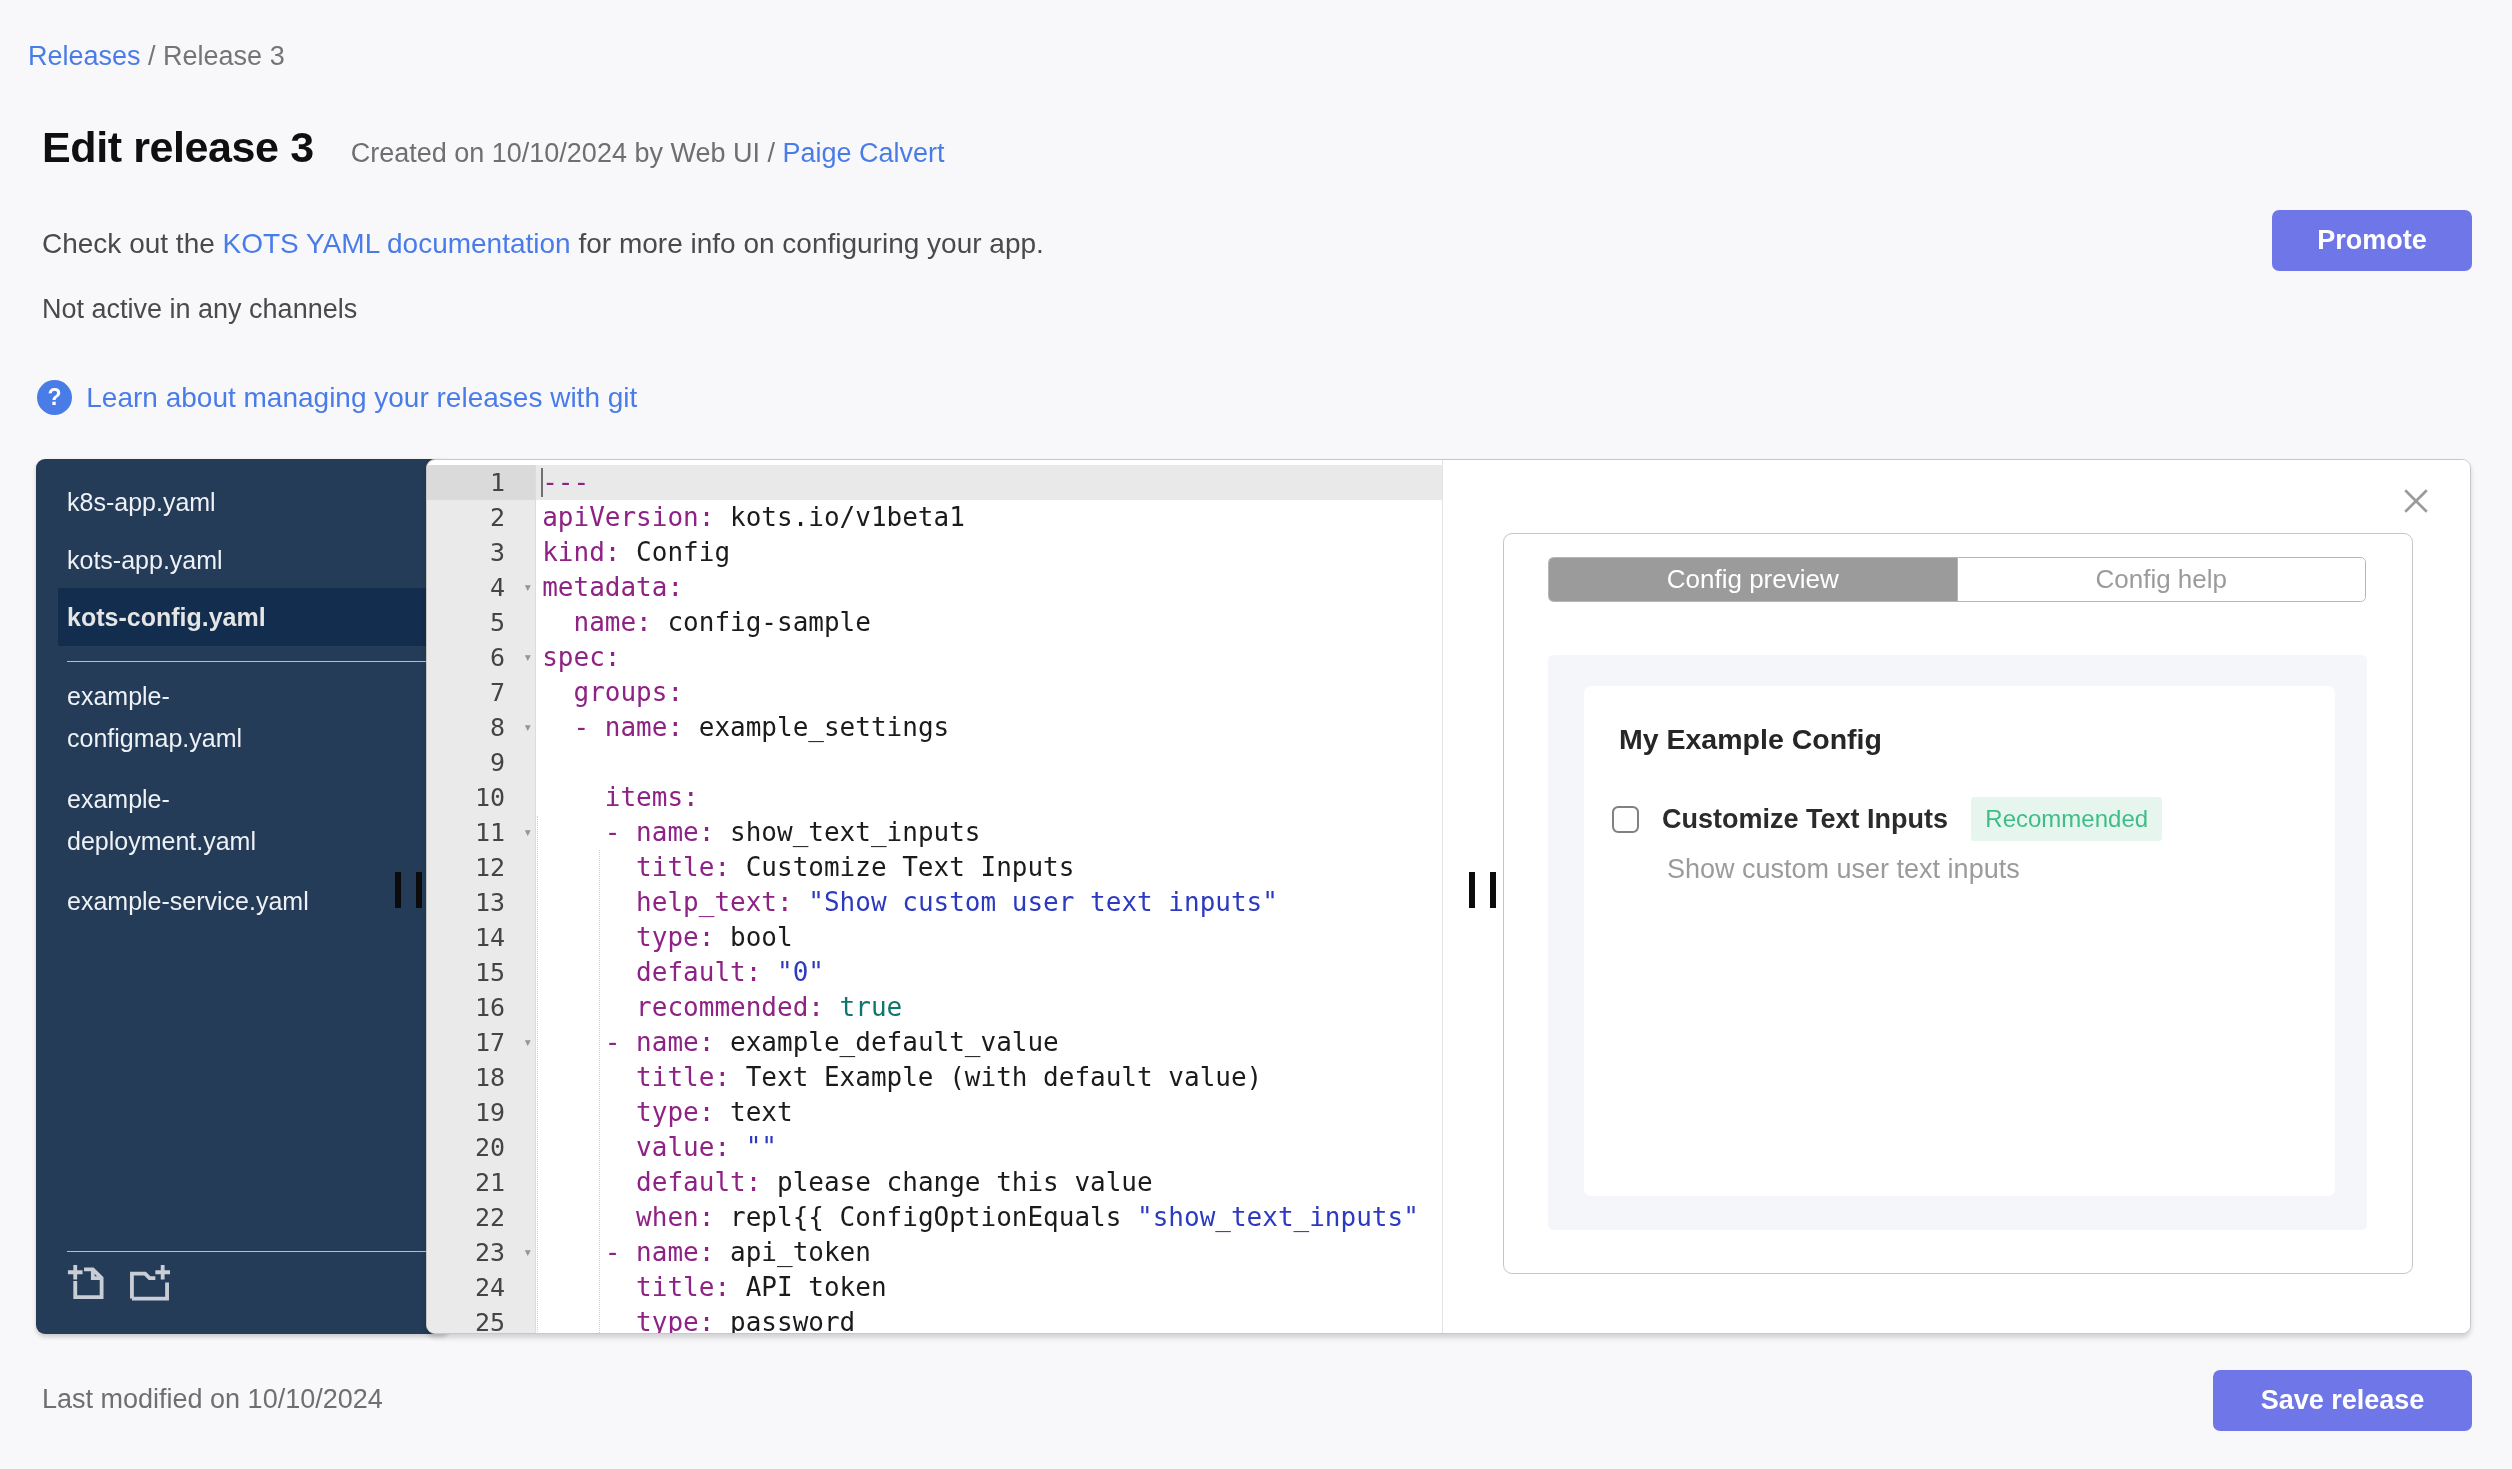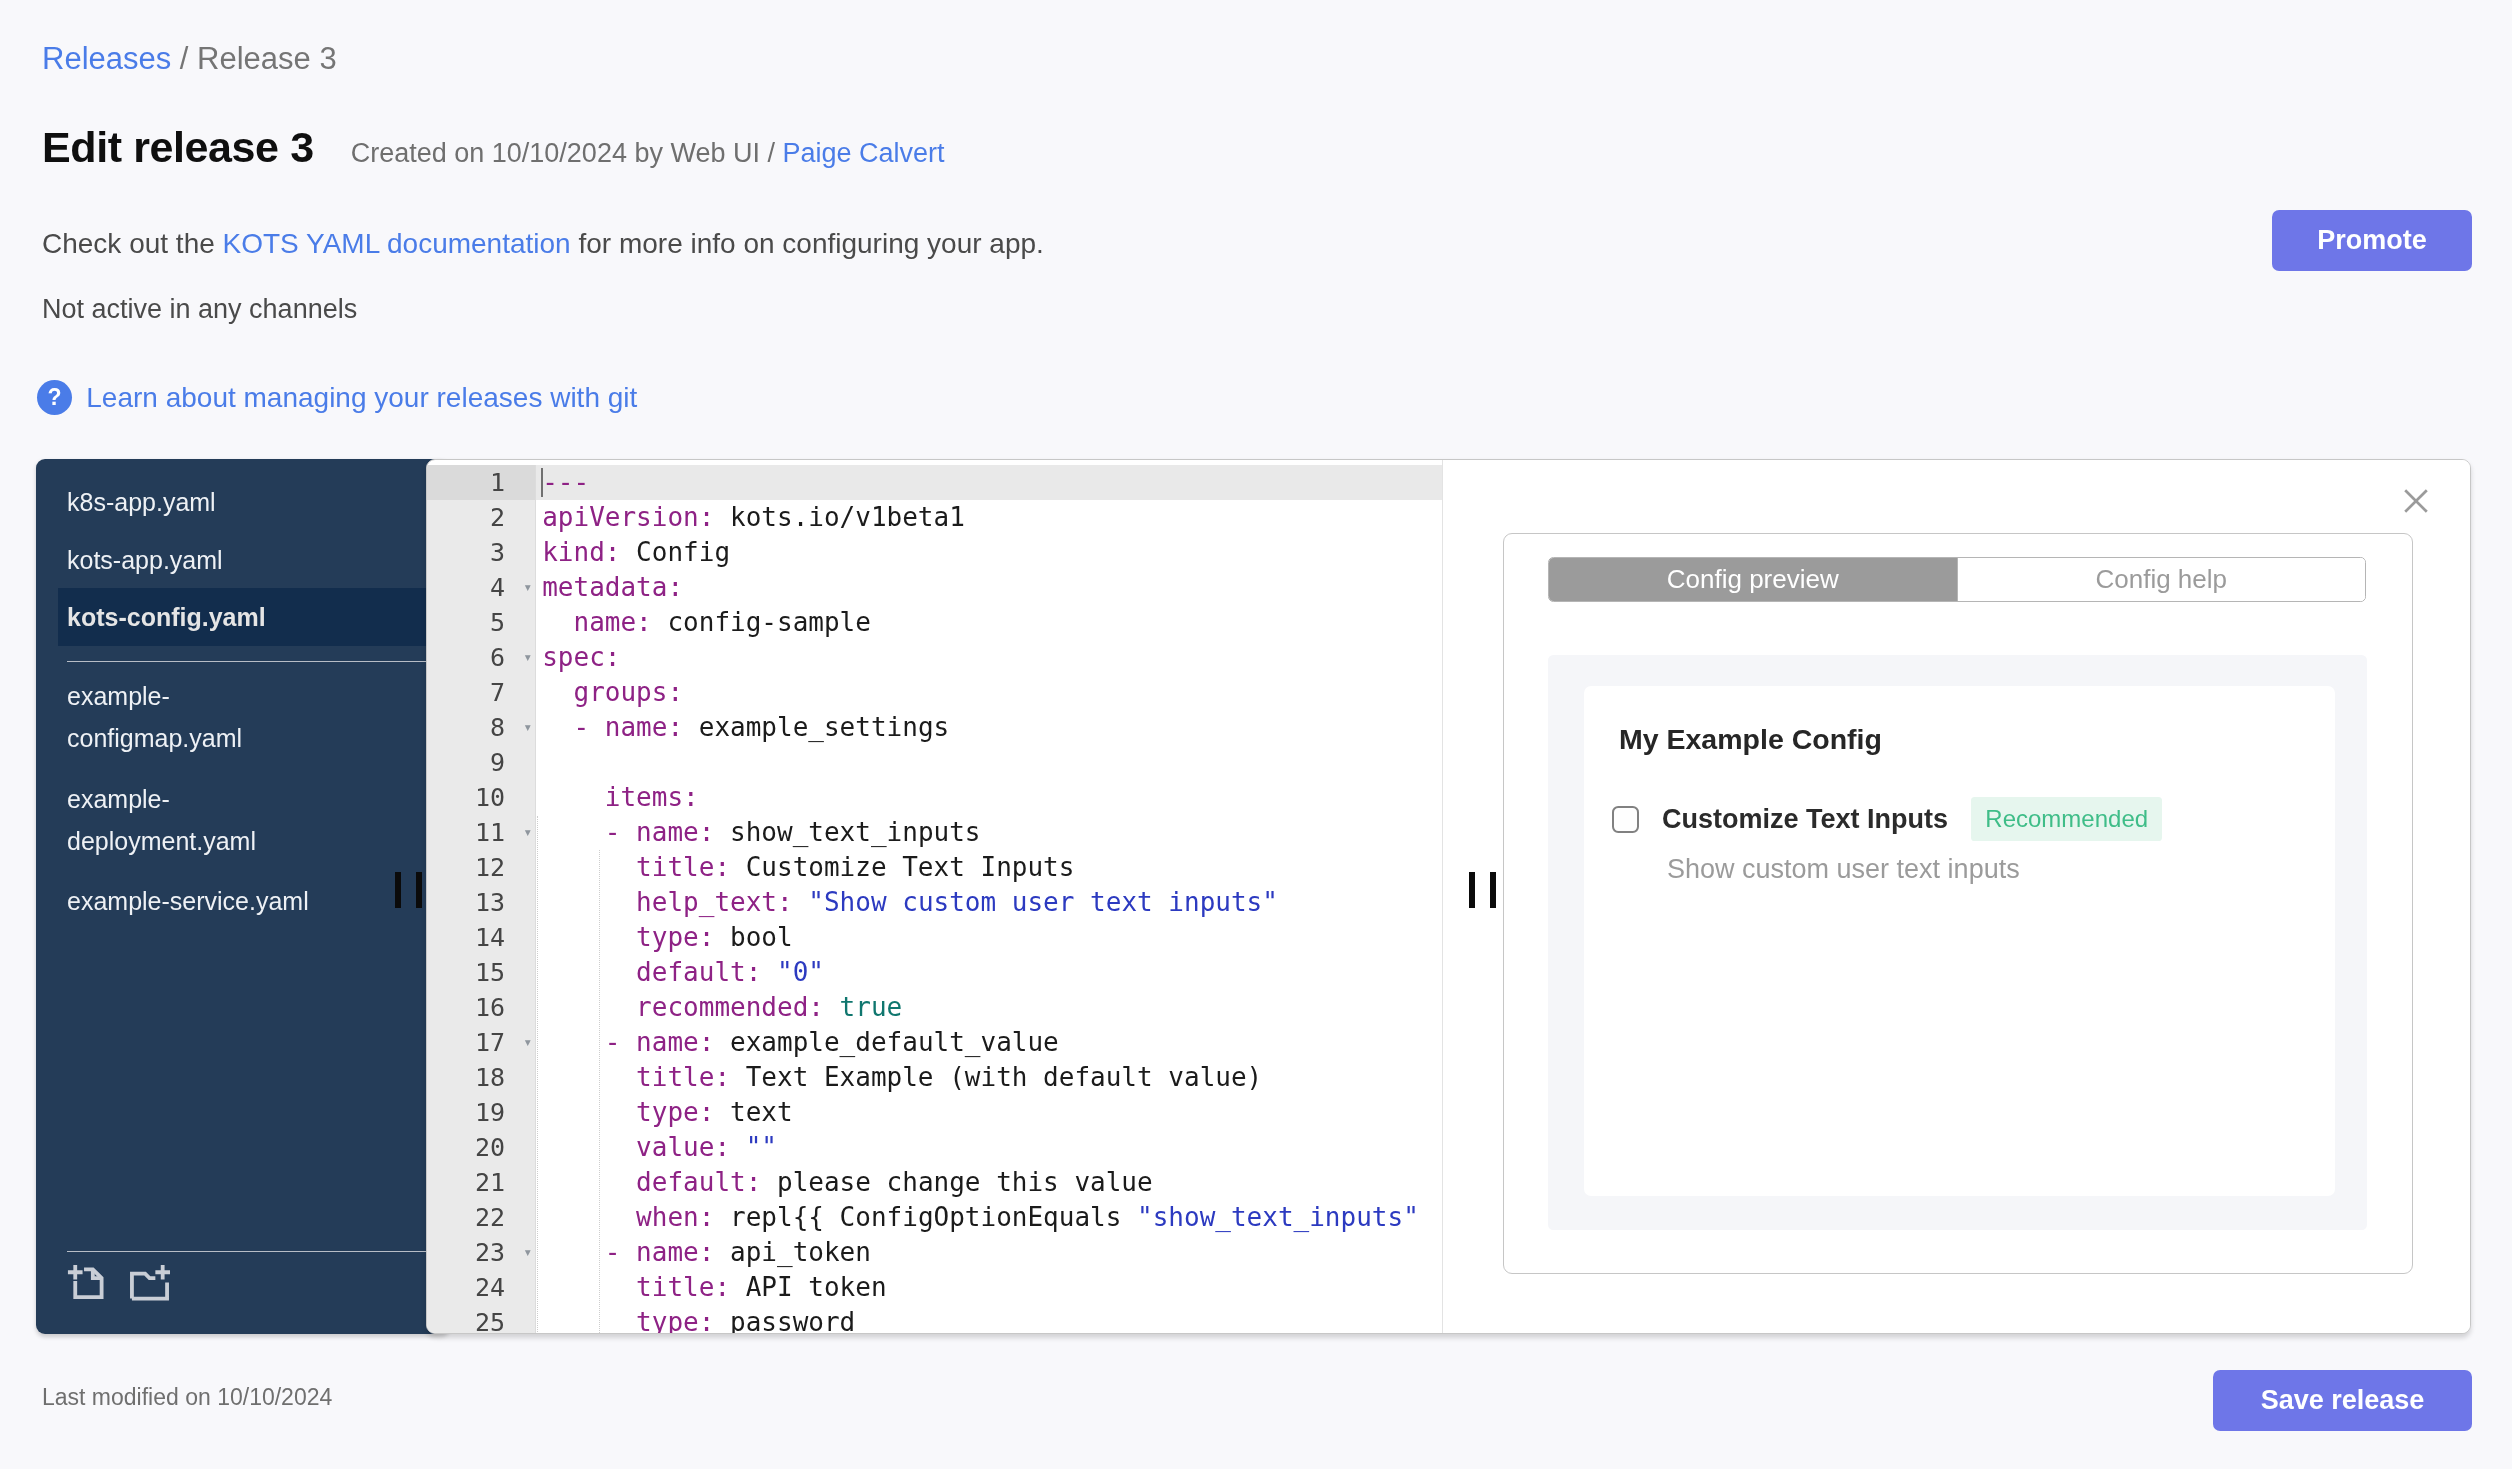--- a/index.html
+++ b/index.html
@@ -4,21 +4,21 @@
 <style>
   * { margin:0; padding:0; box-sizing:border-box; }
   html,body { background:#e9e9ee; }
   .screen {
     position:relative; width:2512px; height:1469px;
     background:#f8f8fb; overflow:hidden;
     font-family:"Liberation Sans", sans-serif;
     color:#1b1b1b;
   }
   
-  .breadcrumb { position:absolute; left:42px; top:41px; font-size:31px; color:#757575; }
+  .breadcrumb { position:absolute; left:28px; top:41px; font-size:27px; color:#757575; }
   .breadcrumb .bc-link { color:#4a7ce8; cursor:pointer; }
   .title-row { position:absolute; left:42px; top:123px; display:flex; align-items:baseline; gap:37px; }
   .page-title { font-size:43px; font-weight:700; letter-spacing:-0.4px; color:#0f0f0f; }
   .created { font-size:27px; color:#6f6f6f; }
   .created .author { color:#4a7ce8; cursor:pointer; }
   .docs-line { position:absolute; left:42px; top:228px; font-size:28px; color:#4a4a4a; }
   .docs-line .doc-link { color:#4a7ce8; cursor:pointer; }
   .status-line { position:absolute; left:42px; top:294px; font-size:27px; color:#4a4a4a; }
   .git-row { position:absolute; left:37px; top:380px; display:flex; align-items:center; gap:14.3px; cursor:pointer; }
   .help-circle { width:35px; height:35px; border-radius:50%; background:#4a7ce8; color:#fff;
@@ -89,21 +89,21 @@
     background:#fff; border-radius:7.1px; }
   .group-title { position:absolute; left:35px; top:37px; font-size:28.5px; font-weight:700; color:#262626; }
   .cfg-row { position:absolute; left:28px; top:111px; display:flex; align-items:center; gap:23px; }
   .checkbox { width:27px; height:27px; border:2.2px solid #818181; border-radius:6.2px;
     background:#fefefe; cursor:pointer; flex:none; }
   .cfg-label { font-size:27px; font-weight:700; color:#2b2b2b; }
   .badge { background:#e6f6ee; color:#3fbd88; font-size:24px; padding:8px 14.3px;
     border-radius:3.6px; }
   .cfg-help { position:absolute; left:83px; top:168px; font-size:27px; color:#9b9b9b; }
 
-  .footer-modified { position:absolute; left:42px; top:1384px; font-size:23px; color:#6f6f6f; }
+  .footer-modified { position:absolute; left:42px; top:1384px; font-size:27px; color:#6f6f6f; }
 </style>
 </head>
 <body>
 
 <div class="screen">
 
   <div class="breadcrumb">
     <span class="bc-link">Releases</span><span> / </span><span>Release 3</span>
   </div>
 

